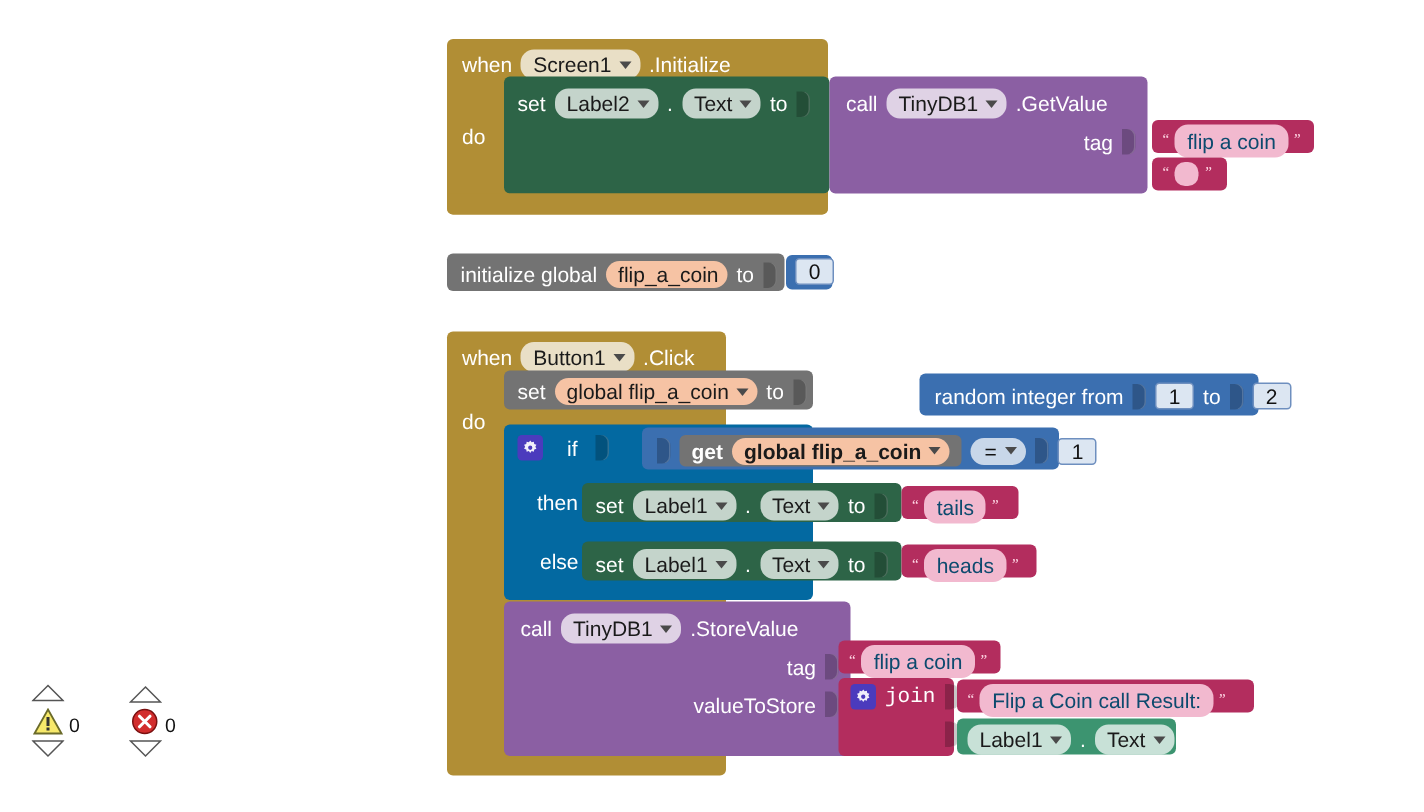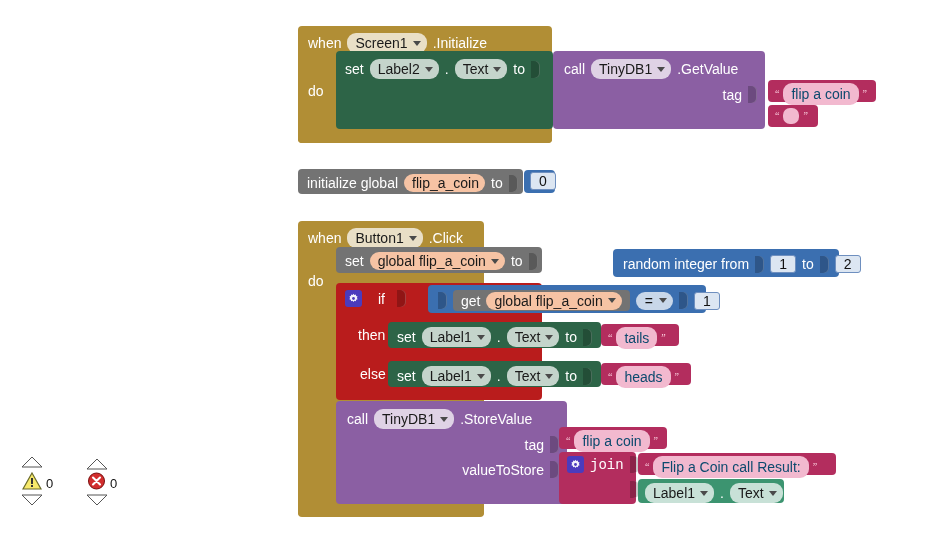--- a/index.html
+++ b/index.html
@@ -71,21 +71,21 @@
     justify-content: center;
     flex: none;
   }
   .gear svg { display:block; }
 
   
   .q { font-size: 10px; color:#ffd9e6; font-family:"Liberation Serif", serif; }
 
   
   .c-event   { background:#B18E35; }   
-  .c-control { background:#b91c1c; }   
+  .c-control { background:#0369a1; }   
   .c-set     { background:#2D6447; }   
   .c-get     { background:#3C9470; }   
   .c-call    { background:#8B5FA3; }   
   .c-text    { background:#B32D5E; }   
   .c-var     { background:#737373; }   
   .c-math    { background:#3B6FB0; }   
 
   .pill-text {
     background: #F2B9CF;
     color: #0c4a6e;
@@ -277,21 +277,21 @@
     <span class="kw" style="margin-left:10px;">if</span>
     <span class="socket" style="margin-left:6px;"></span>
   </div>
   <span class="kw" style="position:absolute; left:22px; top:45px;">then</span>
   <span class="kw" style="position:absolute; left:24px; top:84px;">else</span>
 </div>
 
 <div class="blk c-math" style="left:428px; top:285px; width:278px; height:28px;">
   <div class="row" style="position:absolute; left:10px; top:5px;">
     <span class="socket"></span>
-    <span class="blk c-var" style="position:relative; left:0; top:0; display:inline-flex; align-items:center; gap:6px; padding:2px 8px; height:21px; border-radius:4px;">
+    <span class="blk c-var" style="position:relative; left:0; top:0; display:inline-flex; align-items:center; gap:6px; padding:2px 8px; height:21px; border-radius:4px;font-weight:bold;">
       <span class="kw">get</span>
       <span class="pill-var">
         <span>global flip_a_coin</span>
         <span class="caret"></span>
       </span>
     </span>
     <span class="pill-op">
       <span>=</span>
       <span class="caret"></span>
     </span>

